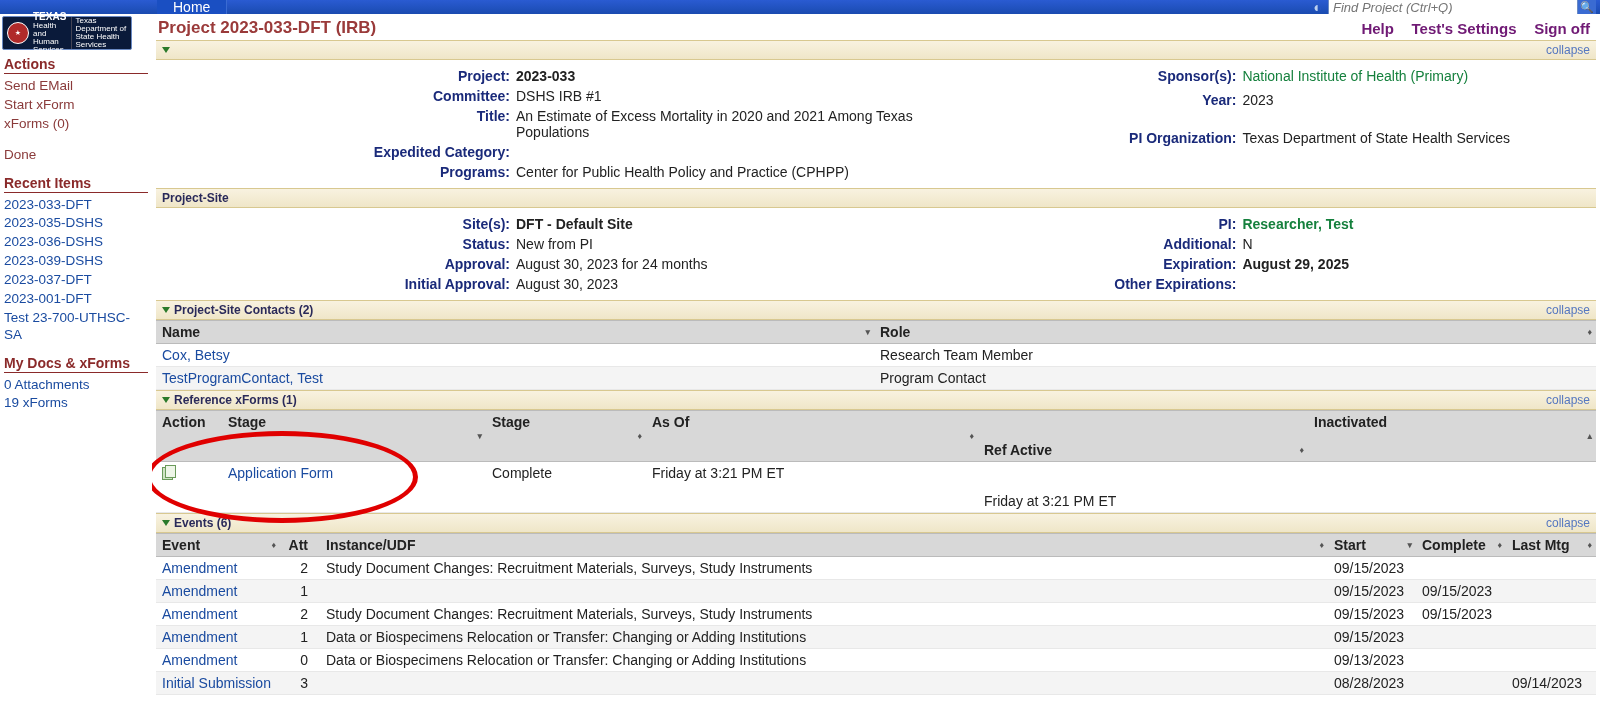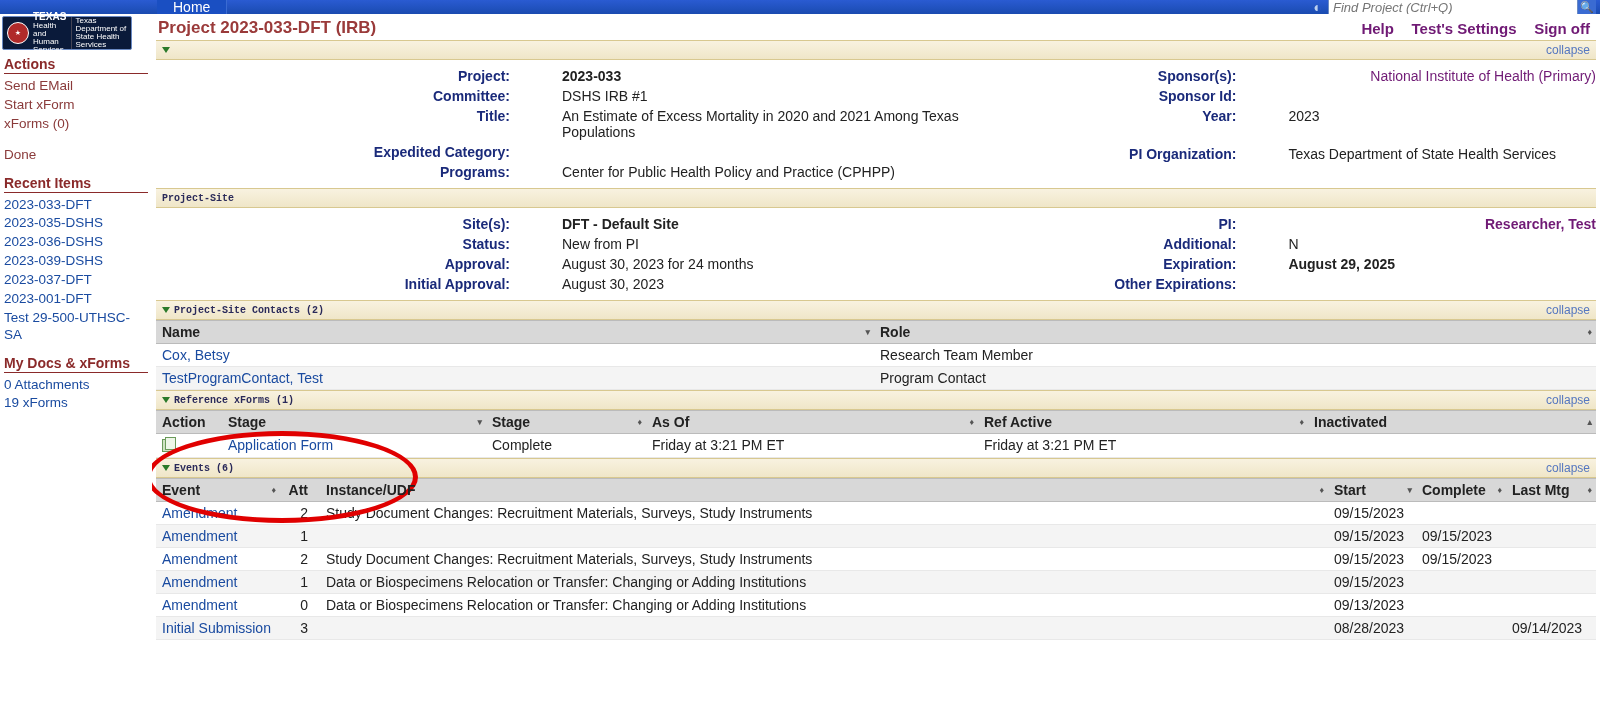--- a/index.html
+++ b/index.html
@@ -28,50 +28,50 @@
 
 .main { flex: 1; display: flex; flex-direction: column; background: #fff; }
 .titlebar { display: flex; align-items: center; padding: 4px 10px 2px 6px; }
 .titlebar h1 { color: #9a3a3a; font-size: 17px; font-weight: bold; }
 .titlebar .spacer { flex: 1; }
 .titlebar .right-links a { color: #701a75; font-size: 15px; font-weight: bold; margin-left: 14px; }
 
 .content { flex: 1; overflow-y: auto; padding: 0 4px 10px 4px; }
 
 .section-bar { background: linear-gradient(#f8f2e0,#efe6c8); border-top: 1px solid #d8c890; border-bottom: 1px solid #d8c890; padding: 2px 6px; display: flex; align-items: center; min-height: 20px; }
-.section-bar .title { color: #2a2a5a; font-weight: bold; font-size: 10px; font-family: Liberation Mono, monospace; }
+.section-bar .title { color: #2a2a5a; font-weight: bold; font-size: 12px; }
 .section-bar .spacer { flex: 1; }
 .section-bar .collapse-link { color: #5577c0; font-size: 12px; }
 .caret { width: 0; height: 0; border-left: 4px solid transparent; border-right: 4px solid transparent; border-top: 6px solid #2a7a2a; display: inline-block; margin-right: 4px; vertical-align: middle; }
 
 .details-grid { display: flex; padding: 6px 0 6px 0; font-size: 14px; }
 .details-col { flex: 1; }
 .details-col.right { flex: 0 0 44%; }
-.detail-row { display: flex; gap: 46px; }
+.detail-row { display: flex; }
 .detail-label { flex: 0 0 360px; text-align: right; color: #1a2a7a; font-weight: bold; padding: 2px 6px 2px 0; }
 .details-col.right .detail-label { flex: 0 0 280px; text-align: right; }
 .detail-value { flex: 1; padding: 2px 0; }
-.detail-value.link { color: #701a75; text-align: right; }
+.detail-value.link { color: #15803d; }
 
 .grid-header-row { display: flex; background: #d8d8d8; border-top: 1px solid #bbb; border-bottom: 1px solid #bbb; font-size: 14px; }
 .gh { padding: 3px 6px; font-weight: bold; position: relative; }
 .gh .sort { position: absolute; right: 4px; top: 50%; transform: translateY(-50%); font-size: 9px; color: #555; }
 .grid-row { display: flex; border-bottom: 1px solid #e8e8e8; font-size: 14px; }
 .grid-row.alt { background: #f4f4f4; }
 .gc { padding: 3px 6px; }
 
 
 .contacts .c-name { flex: 0 0 718px; }
 .contacts .c-role { flex: 1; }
 
 .refforms .c-action { flex: 0 0 66px; }
 .refforms .c-form { flex: 0 0 264px; }
 .refforms .c-stage { flex: 0 0 160px; }
 .refforms .c-asof { flex: 0 0 332px; }
-.refforms .c-refactive { flex: 0 0 330px; }
+.refforms .c-refactive { flex: 0 0 330px; margin-top: 28px; }
 .refforms .c-inact { flex: 1; }
 
 .events .c-event { flex: 0 0 124px; }
 .events .c-att { flex: 0 0 40px; text-align: right; padding-right: 12px; }
 .events .c-inst { flex: 1; }
 .events .c-start { flex: 0 0 88px; }
 .events .c-complete { flex: 0 0 90px; }
 .events .c-lastmtg { flex: 0 0 90px; }
 
 .copy-icon { display:inline-block; width:14px; height:14px; position:relative; }
@@ -117,21 +117,21 @@
       </div>
 
       <div class="sidebar-section">
         <div class="sidebar-header">Recent Items</div>
         <a class="sidebar-link blue">2023-033-DFT</a>
         <a class="sidebar-link blue">2023-035-DSHS</a>
         <a class="sidebar-link blue">2023-036-DSHS</a>
         <a class="sidebar-link blue">2023-039-DSHS</a>
         <a class="sidebar-link blue">2023-037-DFT</a>
         <a class="sidebar-link blue">2023-001-DFT</a>
-        <a class="sidebar-link blue">Test 29-500-UTHSC-SA</a>
+        <a class="sidebar-link blue">Test 23-700-UTHSC-SA</a>
       </div>
 
       <div class="sidebar-section">
         <div class="sidebar-header">My Docs &amp; xForms</div>
         <a class="sidebar-link blue">0 Attachments</a>
         <a class="sidebar-link blue">19 xForms</a>
       </div>
     </div>
 
     <div class="main">
@@ -175,21 +175,20 @@
                 <div class="detail-label">Programs:</div>
                 <div class="detail-value">Center for Public Health Policy and Practice (CPHPP)</div>
               </div>
           </div>
           <div class="details-col right">
             <div class="detail-row">
                 <div class="detail-label">Sponsor(s):</div>
                 <div class="detail-value link">National Institute of Health (Primary)</div>
               </div>
             <div class="detail-row">
-                <div class="detail-label">Sponsor Id:</div>
                 <div class="detail-value"></div>
               </div>
             <div class="detail-row">
                 <div class="detail-label">Year:</div>
                 <div class="detail-value">2023</div>
               </div>
             <div class="detail-row" style="margin-top:18px">
                 <div class="detail-label">PI Organization:</div>
                 <div class="detail-value">Texas Department of State Health Services</div>
               </div>

